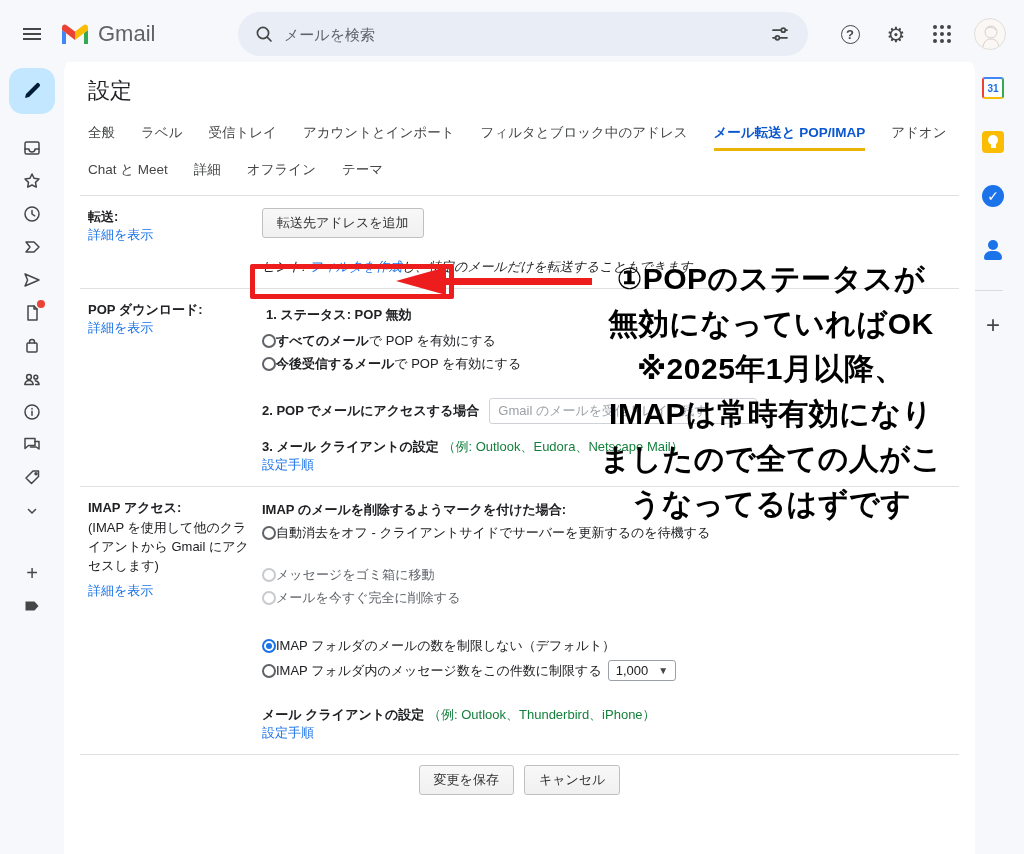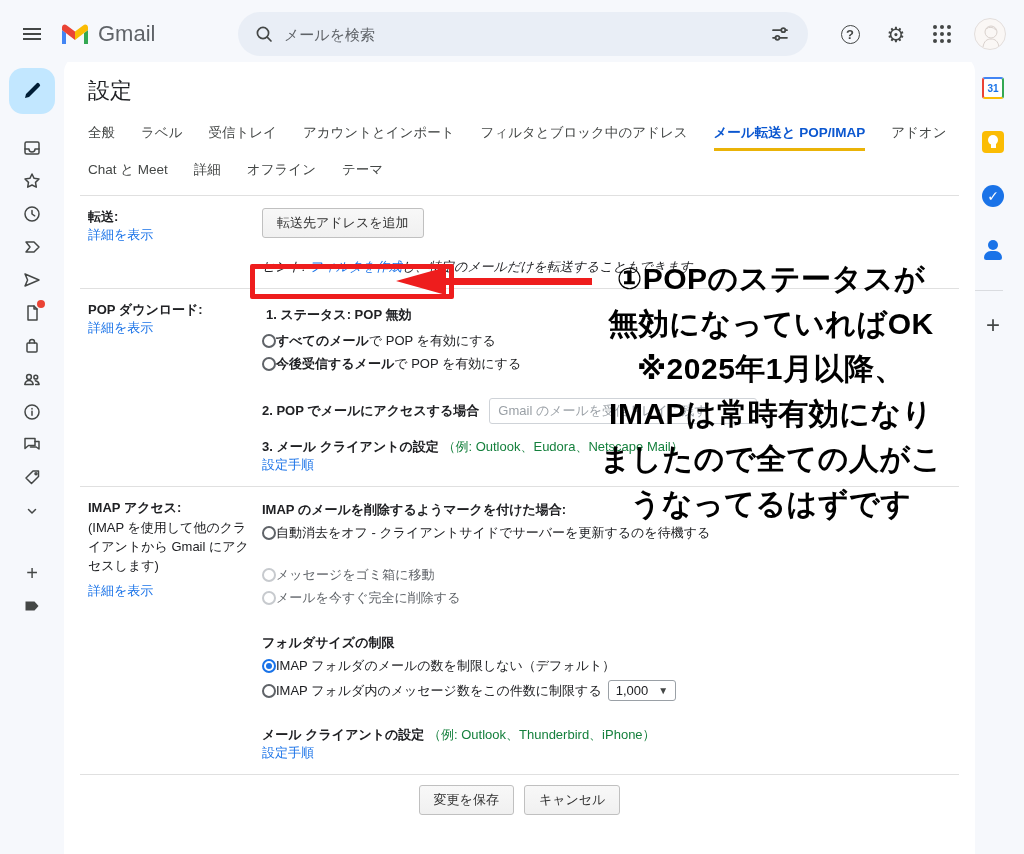--- a/index.html
+++ b/index.html
@@ -349,21 +349,20 @@
       <div class="spacer14"></div>
       <div class="opt dis">
         <span class="radio dis"></span>
         <span>メッセージをゴミ箱に移動</span>
       </div>
       <div class="opt dis">
         <span class="radio dis"></span>
         <span>メールを今すぐ完全に削除する</span>
       </div>
       <div class="spacer20"></div>
-      <div class="sec-h">フォルダサイズの制限</div>
       <div class="opt">
         <span class="radio sel"></span>
         <span>IMAP フォルダのメールの数を制限しない（デフォルト）</span>
       </div>
       <div class="opt">
         <span class="radio"></span>
         <span>IMAP フォルダ内のメッセージ数をこの件数に制限する</span>
         <span class="num-select">
           <span>1,000</span>
           <span class="caret">▼</span>

